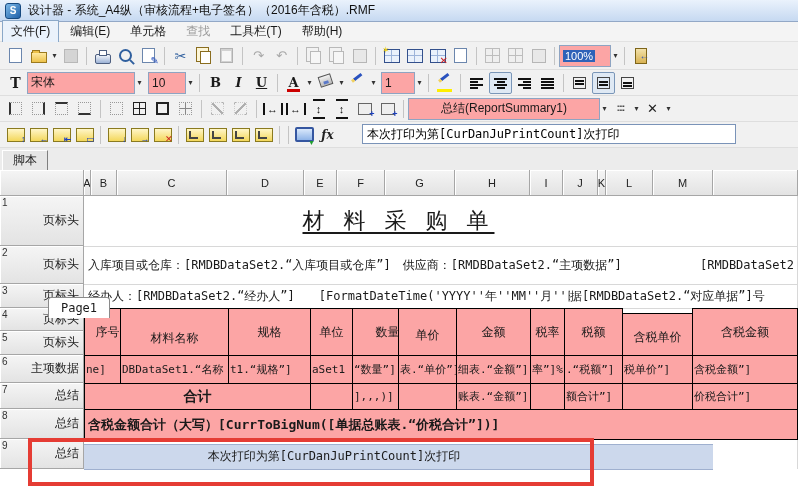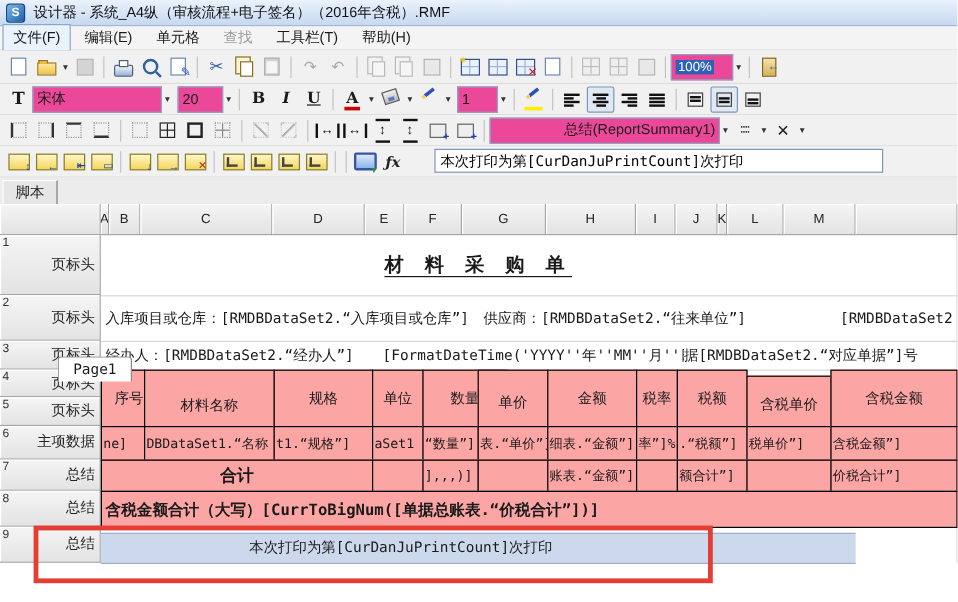--- a/index.html
+++ b/index.html
@@ -22,21 +22,21 @@
   
   .tb{left:0;width:798px;background:#f1f1f1;border-bottom:1px solid #dedede;display:flex;align-items:center;padding-left:4px}
   .tb1{top:42px;height:28px}.tb2{top:70px;height:26px}.tb3{top:96px;height:26px}.tb4{top:122px;height:26px}
   .ic{width:21px;height:20px;display:inline-flex;align-items:center;justify-content:center;position:relative;
       margin:0 1px;border-radius:2px;flex:none}
   .pressed{border:1px solid #7a96b8;background:#dfe9f4}
   .dis{opacity:.42;filter:grayscale(1)}
   .sep{width:1px;height:18px;background:#c4c4c4;margin:0 4px;flex:none}
   .car{width:9px;height:18px;display:inline-flex;align-items:center;justify-content:center;flex:none;color:#333}
   .car:after{content:"▾";font-size:8px}
-  .dd{height:22px;background:#ec4899;border:1px solid #8ea4c2;display:inline-flex;align-items:center;
+  .dd{height:22px;background:#fca5a5;border:1px solid #8ea4c2;display:inline-flex;align-items:center;
       font-size:12px;padding:0 3px;box-sizing:border-box;flex:none;white-space:nowrap;overflow:hidden}
 
   
   .pg{width:11px;height:13px;background:#fff;border:1px solid #6b86ad}
   .fold{width:14px;height:9px;background:linear-gradient(#ffe9a0,#edc24a);border:1px solid #9c7a1e;position:relative;margin-top:4px}
   .fold:before{content:"";position:absolute;top:-3px;left:0;width:6px;height:2px;background:#edc24a;border:1px solid #9c7a1e;border-bottom:none}
   .disk{width:12px;height:12px;background:#9db0cc;border:1px solid #5a6d8c}
   .prn{width:14px;height:8px;background:linear-gradient(#f4f7fb,#9cb2d6);border:1px solid #4d5f80;border-radius:2px;position:relative;margin-top:6px}
   .prn:before{content:"";position:absolute;left:3px;top:-5px;width:6px;height:4px;background:#fff;border:1px solid #4d5f80}
   .mag{width:9px;height:9px;border:2px solid #2f5f9e;border-radius:50%;position:relative}
@@ -130,21 +130,21 @@
   .gline{position:absolute;background:#d8d8d8}
 
   
   .cell{position:absolute;box-sizing:border-box;border:1px solid #000;background:#fca5a5;overflow:hidden;
         display:flex;align-items:center;white-space:nowrap}
   .hc{justify-content:center;text-align:center;font-size:12px}
   .dc{font-family:"DejaVu Sans Mono",monospace;font-size:11px;padding-left:1px}
   .freecell{position:absolute;box-sizing:border-box;overflow:hidden;display:flex;align-items:center;white-space:nowrap;
         font-family:"DejaVu Sans Mono",monospace;font-size:12px}
   .rtitle{justify-content:center;font-family:"DejaVu Serif","Liberation Serif",serif;
-          font-weight:bold;font-size:16px;letter-spacing:6px;text-decoration:underline;text-underline-offset:4px}
+          font-weight:normal;font-size:22px;letter-spacing:6px;text-decoration:underline;text-underline-offset:4px}
   .vwrap{width:14px;margin:0 auto;word-break:break-all;line-height:1.2;text-align:center}
   .selband{position:absolute;background:#ccd8ec;border-top:1px solid #9fb0cf;border-bottom:1px solid #9fb0cf}
   .annot{position:absolute;border:4px solid #e53c34;z-index:50}
 </style>
 </head>
 <body>
 
 <div class="abs titlebar">
   <span class="appicon">S</span>
   <span class="apptitle">设计器 - 系统_A4纵（审核流程+电子签名）（2016年含税）.RMF</span>
@@ -238,21 +238,21 @@
     </span>
 </div>
 
 <div class="abs tb tb2">
   <span class="ic fontT"></span>
   <span class="dd" style="width:108px;justify-content:space-between">
     <span>宋体</span>
   </span>
     <span class="car"></span>
   <span class="dd" style="width:38px;margin-left:4px">
-    <span>20</span>
+    <span>10</span>
   </span>
     <span class="car"></span>
   <span class="sep"></span>
   <span class="ic serifB bldg"></span>
   <span class="ic serifB itlg"></span>
   <span class="ic serifB undlg"></span>
   <span class="sep"></span>
   <span class="ic fcA"></span>
     <span class="car"></span>
   <span class="ic">
@@ -371,21 +371,21 @@
   <span class="ic">
       <span class="whv"></span>
     </span>
   <span class="ic">
       <span class="spl"></span>
     </span>
   <span class="ic">
       <span class="spl"></span>
     </span>
   <span class="sep"></span>
-  <span class="dd" style="width:192px;justify-content:flex-end">
+  <span class="dd" style="width:192px;justify-content:center">
     <span>总结(ReportSummary1)</span>
   </span>
     <span class="car"></span>
   <span class="ic lstyle"></span>
     <span class="car"></span>
   <span class="ic xg"></span>
     <span class="car"></span>
 </div>
 
 <div class="abs tb tb4">
@@ -516,21 +516,21 @@
     <span>总结</span>
     </div>
 
   <div class="gline" style="left:84px;top:76px;width:714px;height:1px"></div>
   <div class="gline" style="left:84px;top:114px;width:714px;height:1px"></div>
   <div class="gline" style="left:84px;top:138px;width:714px;height:1px"></div>
   <div class="gline" style="left:797px;top:26px;width:1px;height:273px"></div>
 
   <div class="freecell rtitle" style="left:84px;top:26px;width:629px;height:50px">材 料 采 购 单</div>
 
-  <div class="freecell" style="left:88px;top:76px;width:600px;height:38px">入库项目或仓库：[RMDBDataSet2.“入库项目或仓库”]　供应商：[RMDBDataSet2.“往来单位”]</div>
+  <div class="freecell" style="left:88px;top:76px;width:600px;height:38px">入库项目或仓库：[RMDBDataSet2.“入库项目或仓库”]　供应商：[RMDBDataSet2.“主项数据”]</div>
   <div class="freecell" style="left:700px;top:76px;width:98px;height:38px">[RMDBDataSet2</div>
 
   <div class="freecell" style="left:88px;top:114px;width:482px;height:24px">经办人：[RMDBDataSet2.“经办人”]　　[FormatDateTime('YYYY''年''MM''月''日'</div>
   <div class="freecell" style="left:570px;top:114px;width:228px;height:24px">据[RMDBDataSet2.“对应单据”]号</div>
 
   <div class="cell hc" style="left:84px;top:138px;width:37px;height:48px">
       <span class="vwrap">序号</span>
     </div>
   <div class="cell hc" style="left:120px;top:138px;width:109px;height:60px">
       <span style="margin:auto">材料名称</span>

